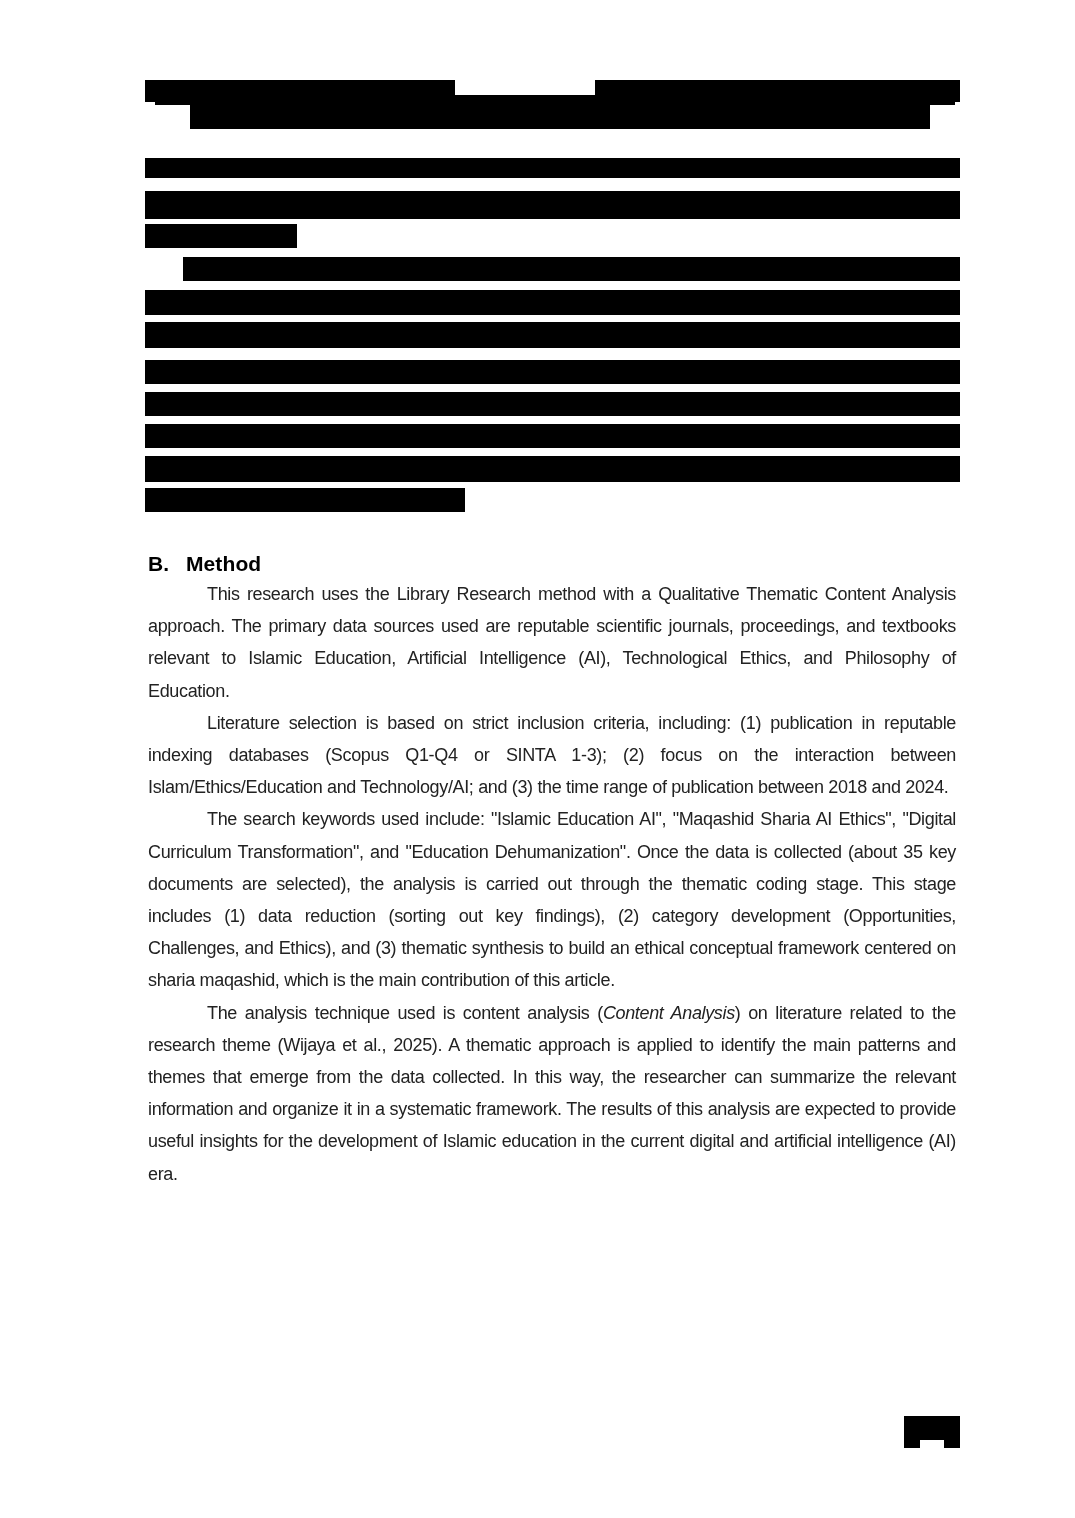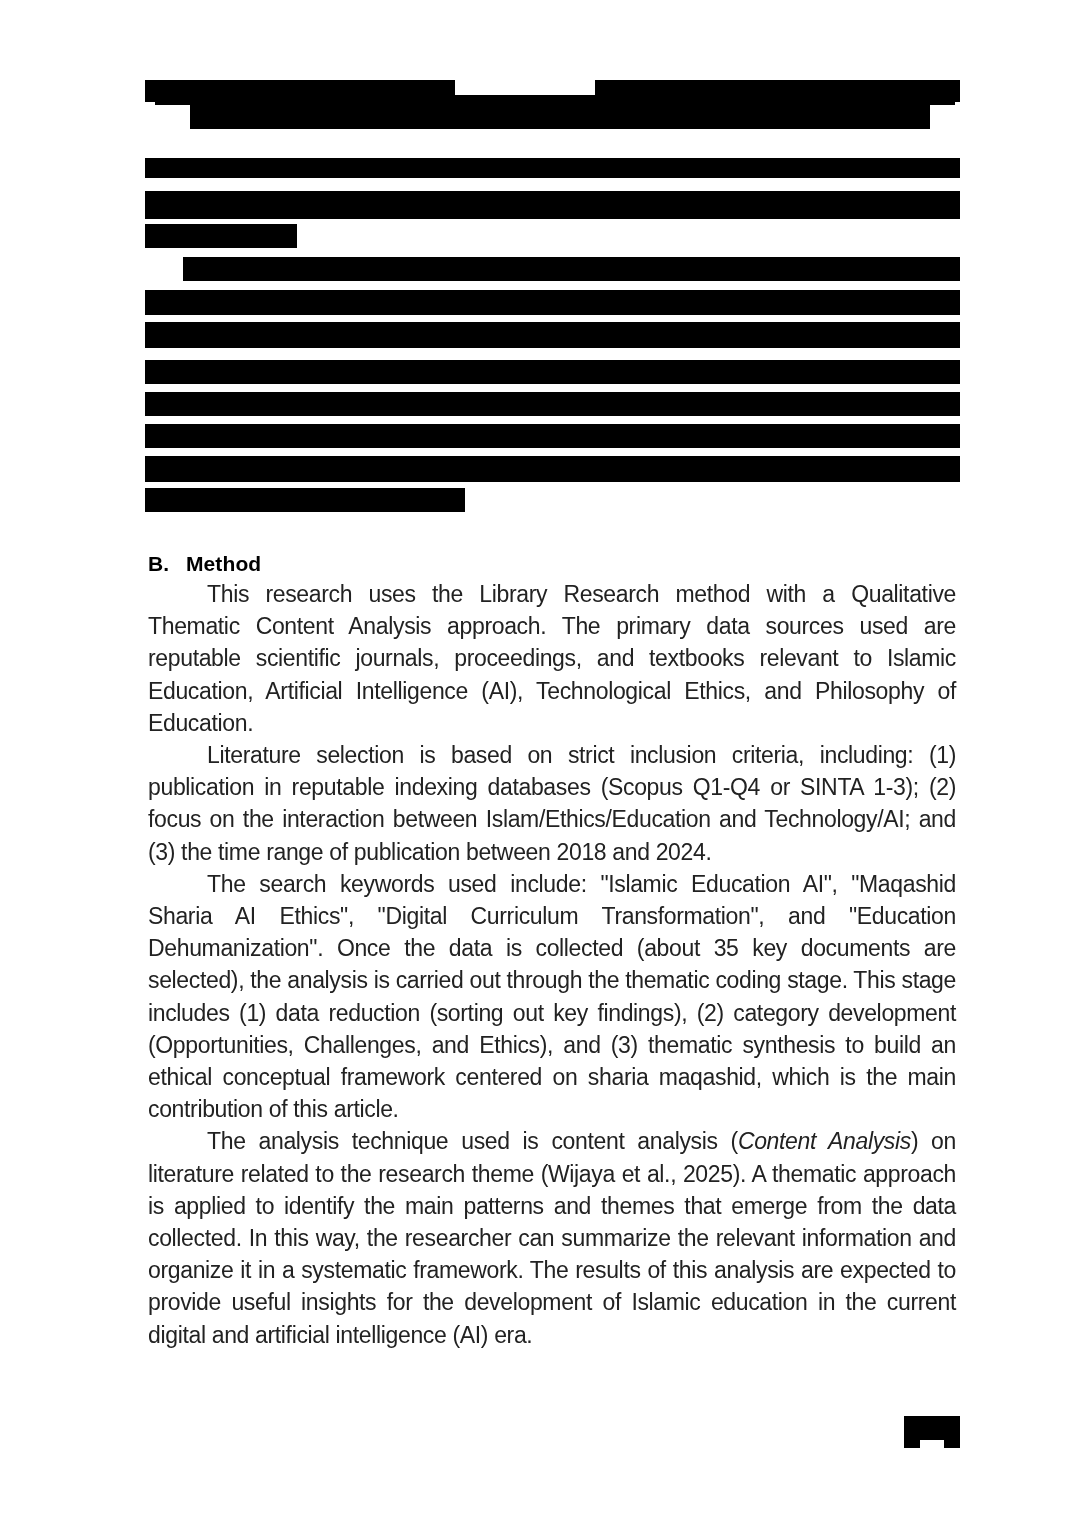--- a/index.html
+++ b/index.html
@@ -2,21 +2,21 @@
 <html><head>
 <meta charset="utf-8">
 <style>
   html, body { margin: 0; padding: 0; background: #ffffff; }
   body { width: 1075px; height: 1518px; position: relative; overflow: hidden;
          font-family: "Liberation Sans", "DejaVu Sans", sans-serif; color: #1a1a1a; }
   .redact { position: absolute; background: #000; }
   .content { position: absolute; left: 148px; top: 552px; width: 808px; }
   h2.section { margin: 0 0 2px 0; font-size: 21px; font-weight: bold; letter-spacing: 0.1px; color: #000; }
   h2.section .num { display: inline-block; width: 38px; }
-  p.body { margin: 0; font-size: 23px; line-height: 32.2px; text-align: justify; text-indent: 59px;
+  p.body { margin: 0; font-size: 18px; line-height: 32.2px; text-align: justify; text-indent: 59px;
            font-family: "Liberation Sans Narrow", "Liberation Sans", sans-serif; letter-spacing: -0.35px; color: #222; }
   p.body em { }
   .pagebox { position: absolute; left: 904px; top: 1416px; width: 56px; height: 32px; background: #000; }
   .pagebox .notch { position: absolute; left: 16px; top: 24px; width: 24px; height: 8px; background: #fff; }
 </style>
 </head>
 <body>
 
 <div>
   <div class="redact" style="left:145px;top:80px;width:310px;height:22px;"></div>

